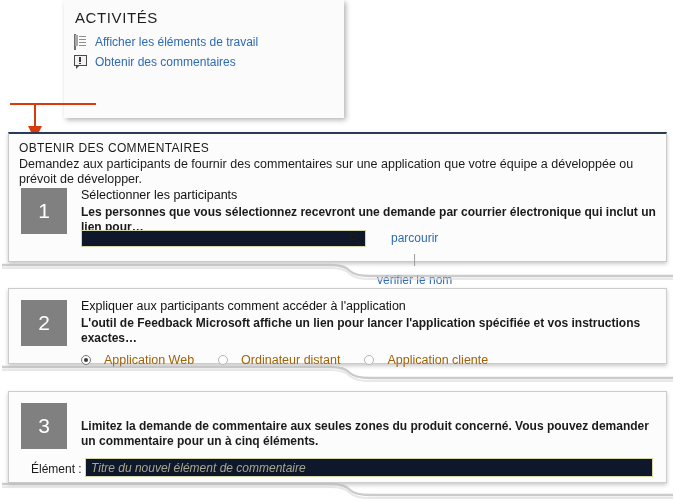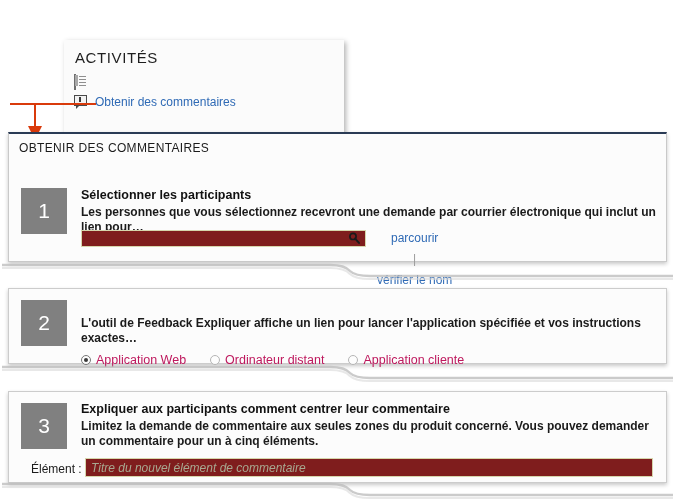--- a/index.html
+++ b/index.html
@@ -16,21 +16,20 @@
 
   
   #activities-panel{
     position:absolute;
     left:64px; top:0px;
     width:280px; height:118px;
     background:#fbfbfb;
     box-shadow:2px 2px 5px rgba(0,0,0,0.30);
     box-sizing:border-box;
     padding:7px 0 0 8px;
-    margin-top:40px;
   }
   #activities-title{
     font-size:15px;
     color:#1e1e1e;
     letter-spacing:0.6px;
     margin:2px 0 6px 3px;
     font-weight:400;
   }
   .act-row{
     display:flex;
@@ -124,30 +123,30 @@
   .num-box{
     position:absolute;left:12px;top:11px;
     width:46px;height:46px;
     background:#808080;
     color:#ffffff;
     font-size:21px;
     display:flex;align-items:center;justify-content:center;
   }
   .step-title{
     position:absolute;left:72px;top:10px;
-    font-size:12.5px;font-weight:bold;color:#111;text-align:center;
+    font-size:12.5px;font-weight:normal;color:#111;text-align:center;
   }
   .step-desc{
     position:absolute;left:72px;top:27px;
     font-size:12px;color:#1b1b1b;line-height:15px;width:575px;font-weight:bold;
   }
 
   
   .yellow-input{
-    background:#7f1d1d;
+    background:#0f172a;
     border:1px solid #d6d6ac;
     box-sizing:border-box;
     height:17px;
     position:absolute;
   }
   .yellow-input .ph{
     position:absolute;left:5px;top:1px;
     font-size:12px;color:#a8a890;font-style:italic;
     white-space:nowrap;
   }
@@ -162,21 +161,21 @@
   .radio-dot{
     width:10px;height:10px;border-radius:50%;
     border:1px solid #b5b5b5;background:#fdfdfd;
     box-sizing:border-box;margin-right:5px;position:relative;
   }
   .radio-dot.on{border-color:#777;}
   .radio-dot.on:after{
     content:"";position:absolute;left:2px;top:2px;
     width:4px;height:4px;border-radius:50%;background:#3a3a3a;
   }
-  .radio-label{font-size:12.5px;color:#be185d;}
+  .radio-label{font-size:12.5px;color:#a16207;margin-left:8px;}
 
   .elem-label{
     position:absolute;left:22px;top:70px;
     font-size:12px;color:#1b1b1b;
   }
 
   
   .bottom-step{position:absolute;left:0;width:675px;height:22px;pointer-events:none;}
 </style>
 </head>
@@ -190,20 +189,21 @@
   <div class="act-row">
     <span class="act-icon">
       <span class="ic-items">
         <i class="vb"></i>
         <i class="hb" style="top:1px"></i>
         <i class="hb" style="top:4px"></i>
         <i class="hb" style="top:7px"></i>
         <i class="hb" style="top:10px"></i>
       </span>
     </span>
+    <span class="act-label">Afficher les éléments de travail</span>
   </div>
 
   <div class="act-row">
     <span class="act-icon ic-feedback">
       <span class="bub"></span>
         <span class="bar"></span>
         <span class="dot"></span>
         <span class="tail"></span>
     </span>
     <span class="act-label">Obtenir des commentaires</span>
@@ -211,20 +211,21 @@
 </div>
 
 <svg id="callout-arrow" viewBox="0 0 110 48">
   <path d="M0,8 L86,8" stroke="#d93a0b" stroke-width="2" fill="none"></path>
   <path d="M25,8 L25,32" stroke="#d93a0b" stroke-width="2" fill="none"></path>
   <path d="M18,30 L32,30 L25,44 Z" fill="#d93a0b"></path>
 </svg>
 
 <div id="feedback-panel">
   <div id="panel-header">OBTENIR DES COMMENTAIRES</div>
+  <div id="panel-desc">Demandez aux participants de fournir des commentaires sur une application que votre équipe a développée ou prévoit de développer.</div>
 
   <div class="step-inner" style="position:absolute;left:0;top:52px;right:0;bottom:0;">
     <div class="num-box" style="top:2px">1</div>
     <div class="step-title" style="top:2px">Sélectionner les participants</div>
     <div class="step-desc" style="top:19px">Les personnes que vous sélectionnez recevront une demande par courrier électronique qui inclut un lien pour…</div>
 
     <div class="yellow-input" style="left:72px;top:44px;width:285px;">
       <span class="ph"></span>
       <svg class="mag-icon" width="13" height="13" viewBox="0 0 13 13">
         <circle cx="5" cy="4.4" r="3.1" stroke="#1a1a1a" stroke-width="1.7" fill="none"></circle>
@@ -241,21 +242,22 @@
 </div>
 
 <svg class="bottom-step" style="top:261px" viewBox="0 0 675 22" preserveAspectRatio="none">
   <path d="M2,4 L330,4 Q345,4 350,10 Q355,15 370,15 L673,15" stroke="#b9b9b9" stroke-width="2.4" fill="none" opacity="0.75"></path>
   <path d="M2,7 L330,7 Q345,7 350,13 Q355,18 370,18 L673,18" stroke="#d8d8d8" stroke-width="2.2" fill="none" opacity="0.6"></path>
 </svg>
 
 <div class="step-card" style="top:288px;height:76px;">
   <div class="step-inner">
     <div class="num-box">2</div>
-    <div class="step-desc">L'outil de Feedback Expliquer affiche un lien pour lancer l'application spécifiée et vos instructions exactes…</div>
+    <div class="step-title">Expliquer aux participants comment accéder à l'application</div>
+    <div class="step-desc">L'outil de Feedback Microsoft affiche un lien pour lancer l'application spécifiée et vos instructions exactes…</div>
 
     <div class="radio-row">
       <div class="radio-item">
         <span class="radio-dot on"></span>
         <span class="radio-label">Application Web</span>
       </div>
       <div class="radio-item">
         <span class="radio-dot"></span>
         <span class="radio-label">Ordinateur distant</span>
       </div>
@@ -268,21 +270,20 @@
 </div>
 
 <svg class="bottom-step" style="top:363px" viewBox="0 0 675 22" preserveAspectRatio="none">
   <path d="M2,4 L330,4 Q345,4 350,10 Q355,15 370,15 L673,15" stroke="#b9b9b9" stroke-width="2.4" fill="none" opacity="0.75"></path>
   <path d="M2,7 L330,7 Q345,7 350,13 Q355,18 370,18 L673,18" stroke="#d8d8d8" stroke-width="2.2" fill="none" opacity="0.6"></path>
 </svg>
 
 <div class="step-card" style="top:391px;height:92px;">
   <div class="step-inner">
     <div class="num-box">3</div>
-    <div class="step-title">Expliquer aux participants comment centrer leur commentaire</div>
     <div class="step-desc">Limitez la demande de commentaire aux seules zones du produit concerné. Vous pouvez demander un commentaire pour un à cinq éléments.</div>
 
     <div class="elem-label">Élément : 1</div>
 
     <div class="yellow-input" style="left:76px;top:66px;width:568px;height:19px;">
       <span class="ph" style="top:2px">Titre du nouvel élément de commentaire</span>
     </div>
   </div>
 </div>
 

